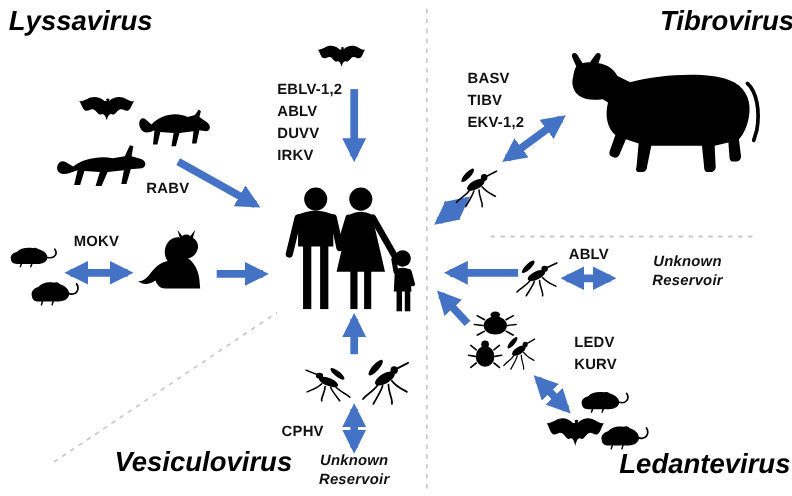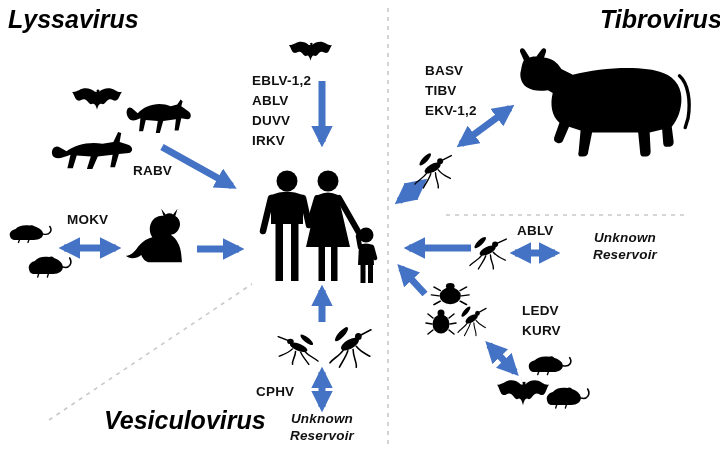--- a/index.html
+++ b/index.html
@@ -153,20 +153,21 @@
       <path d="M359 245 Q366 242 373 245 L374 265 L358 265 Z"></path>
       <path d="M360 247 L358 236 M372 247 L375 258" class="silstroke" stroke-width="4.5"></path>
       <rect x="360.5" y="264" width="5" height="19"></rect>
       <rect x="368" y="264" width="5" height="19"></rect>
     </g>
   </svg>
 
   <div class="genus" style="left:8px; top:5px;">Lyssavirus</div>
   <div class="genus" style="left:600px; top:5px; width:114px; text-align:left;">Tibrovirus</div>
   <div class="genus" style="left:104px; top:406px;">Vesiculovirus</div>
+  <div class="genus" style="left:563px; top:408px;">Ledantevirus</div>
 
   <div class="lbl" style="left:133px; top:161px;">RABV</div>
   <div class="lbl" style="left:67px;  top:210px;text-align:center;">MOKV</div>
   <div class="lbl" style="left:252px; top:71px;">EBLV-1,2
 ABLV
 DUVV
 IRKV</div>
   <div class="lbl" style="left:425px; top:61px;">BASV
 TIBV
 EKV-1,2</div>

